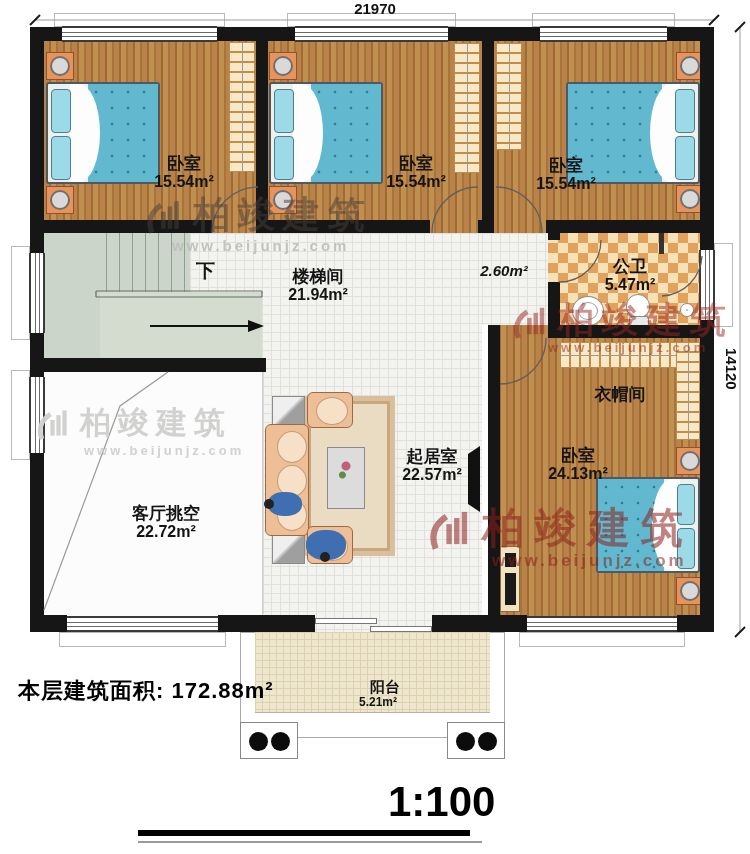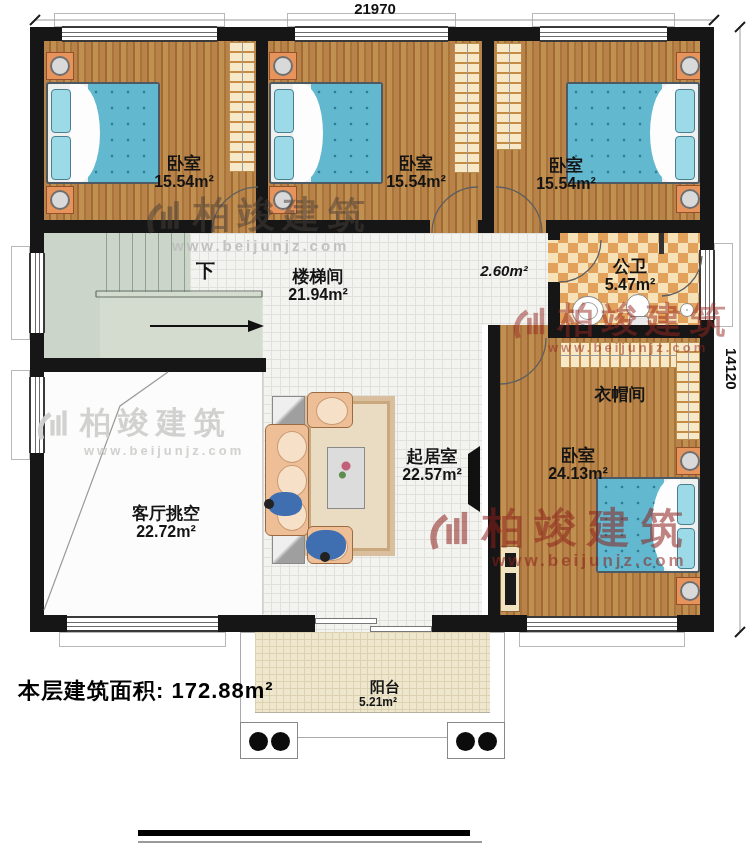--- a/index.html
+++ b/index.html
@@ -341,16 +341,17 @@
   </div>
 
   <div class="dim-top">21970</div>
   <div class="dim-right">14120</div>
 
   <div class="info-line" style="left:18px;top:676px;">
     <span>本层建筑面积:</span>
     <span>172.88m²</span>
   </div>
 
+  <div class="title-scale">1:100</div>
   <div class="uline1"></div>
   <div class="uline2"></div>
 
 </div>
 
 </body></html>

